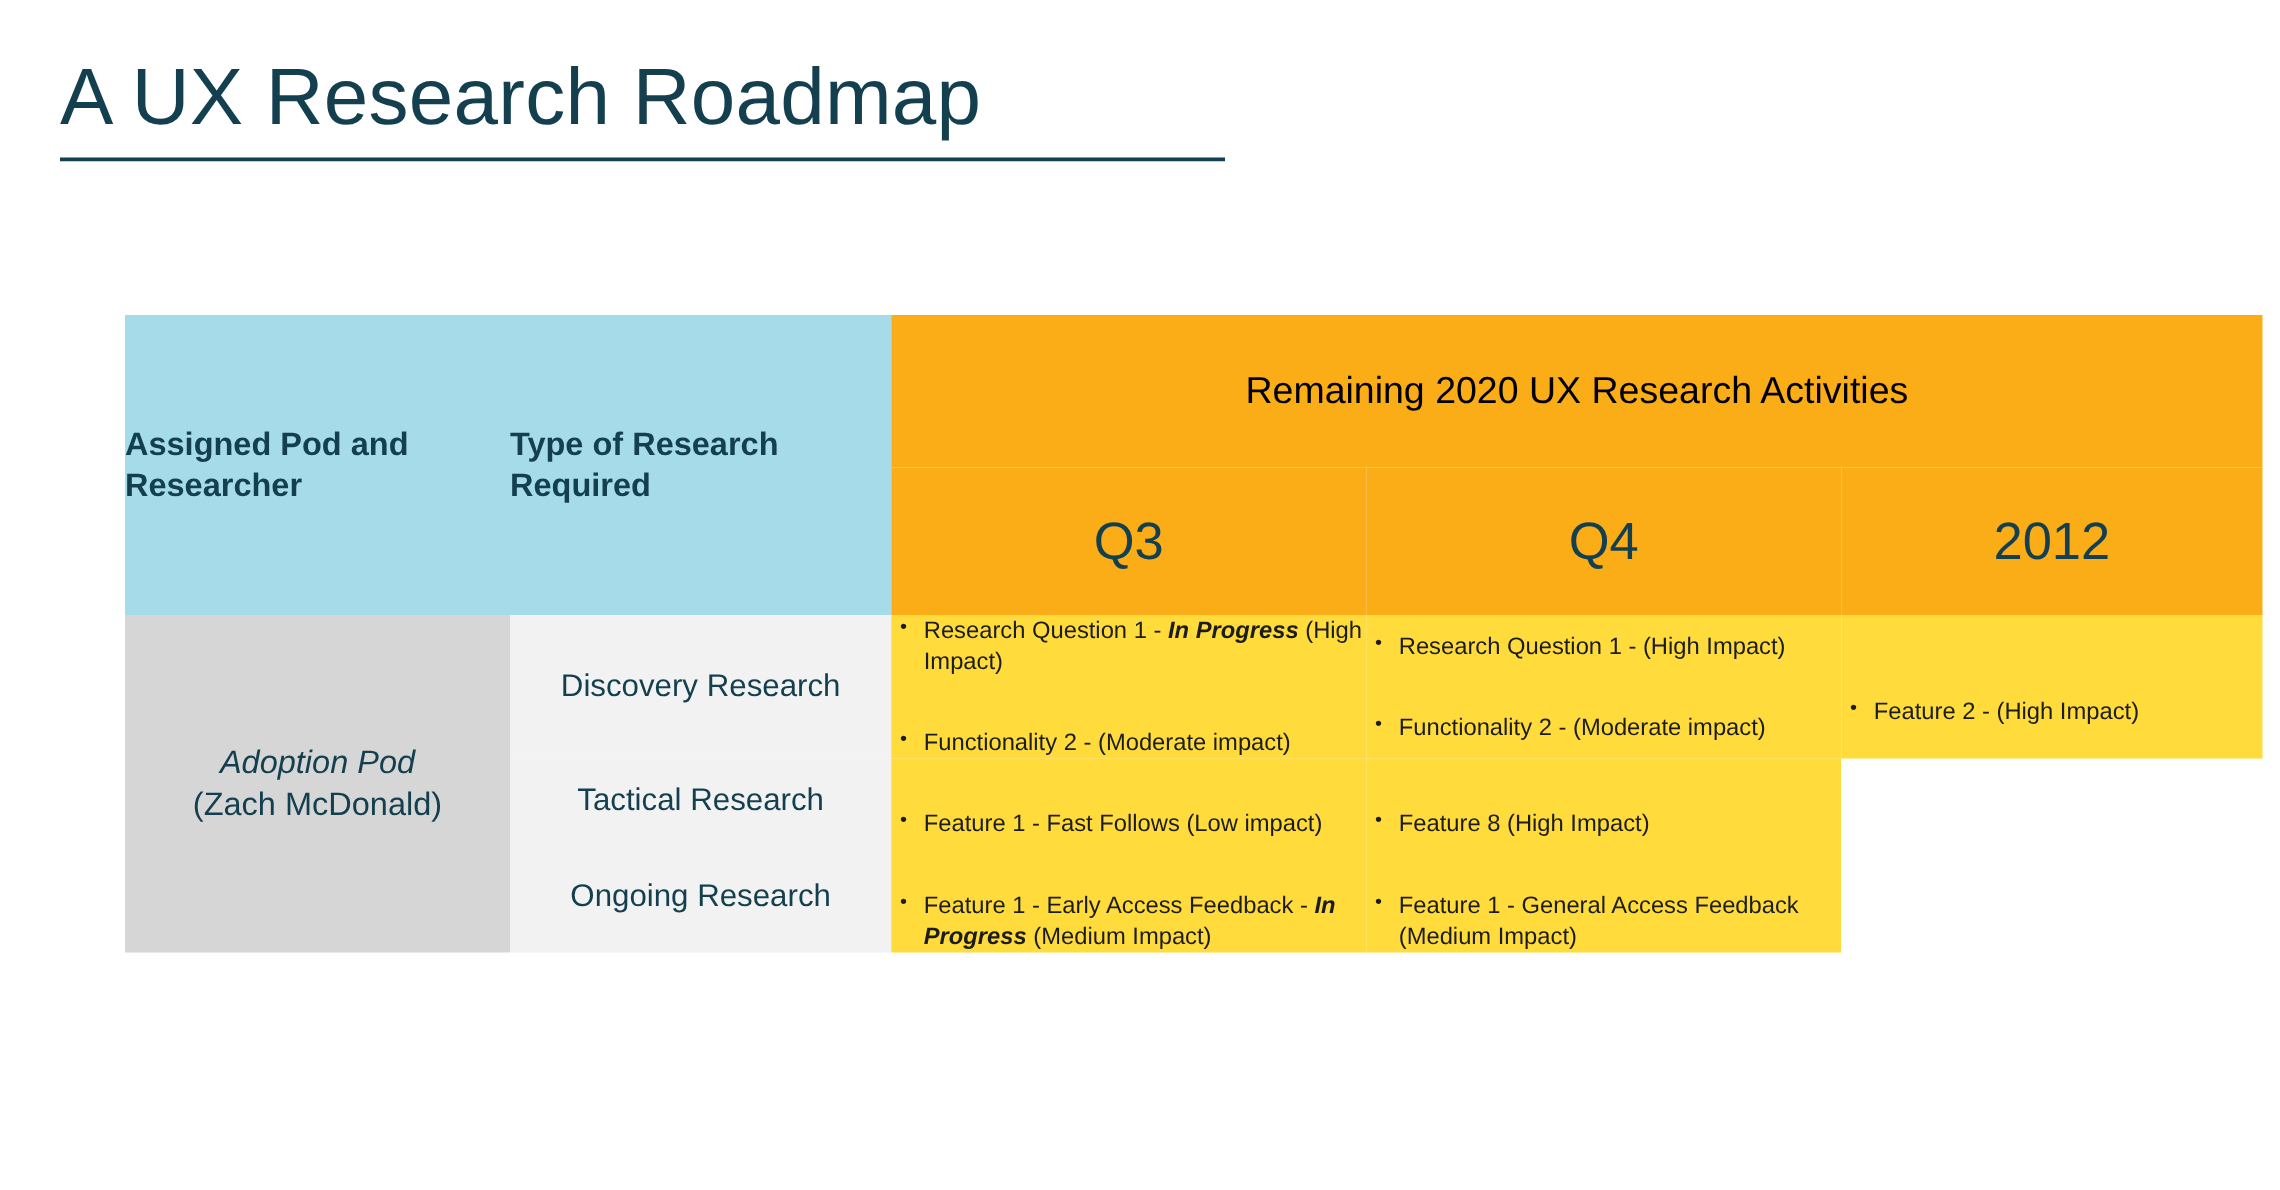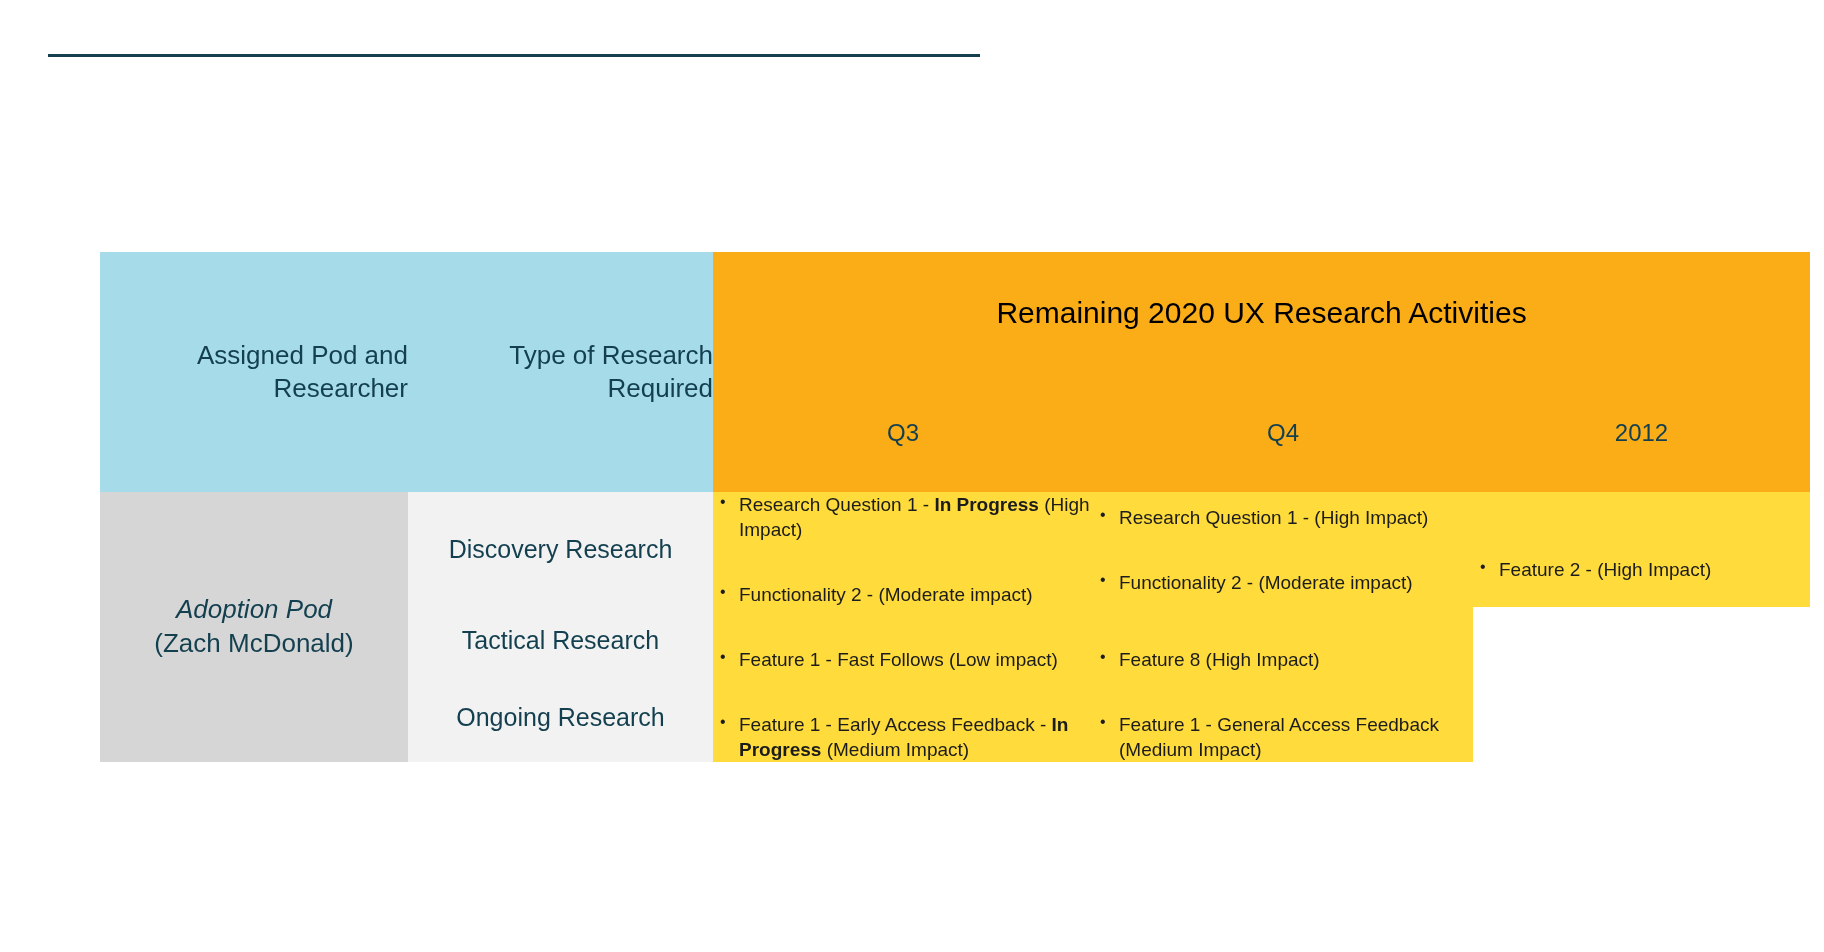--- a/index.html
+++ b/index.html
@@ -69,42 +69,42 @@
   col.c-type     { width: 305px; }
   col.c-q3       { width: 380px; }
   col.c-q4       { width: 380px; }
   col.c-y2021    { width: 337px; }
 
   
   .hdr-blue {
     background: #A6DCEA;
     color: #133F4F;
     font-size: 26px;
-    font-weight: 400;
-    text-align: right;
+    font-weight: 700;
+    text-align: left;
     line-height: 1.28;
     padding: 10px 20px;
     border-right: 2px solid #ffffff;
     border-bottom: 2px solid #ffffff;
   }
 
   
   .hdr-orange-group {
     background: #FBAD18;
     color: #000000;
     font-size: 30px;
     font-weight: 400;
     text-align: center;
     height: 122px;
     border-bottom: 2px solid #FFE9A8;
   }
   .hdr-orange-sub {
     background: #FBAD18;
     color: #133F4F;
-    font-size: 24px;
+    font-size: 42px;
     font-weight: 400;
     text-align: center;
     height: 118px;
     border-right: 2px solid #FFE9A8;
     border-bottom: 2px solid #FFE080;
   }
   .hdr-orange-sub.last { border-right: none; }
 
   
   .pod-cell {
@@ -159,29 +159,31 @@
   .act-cell li::before {
     content: "\2022";
     position: absolute;
     left: -19px;
     top: -1px;
     font-size: 16px;
     color: #1C1C1C;
   }
   .act-cell li b {
     font-weight: bold;
+    font-style: italic;
   }
   .tight li { margin-bottom: 14px; }
 </style>
 </head>
 <body>
 
 <div id="slide">
 
   <div class="title-wrap">
+    <div class="slide-title">A UX Research Roadmap</div>
     <div class="title-rule"></div>
   </div>
 
   <table class="roadmap-table">
     <colgroup>
       <col class="c-pod">
       <col class="c-type">
       <col class="c-q3">
       <col class="c-q4">
       <col class="c-y2021">

